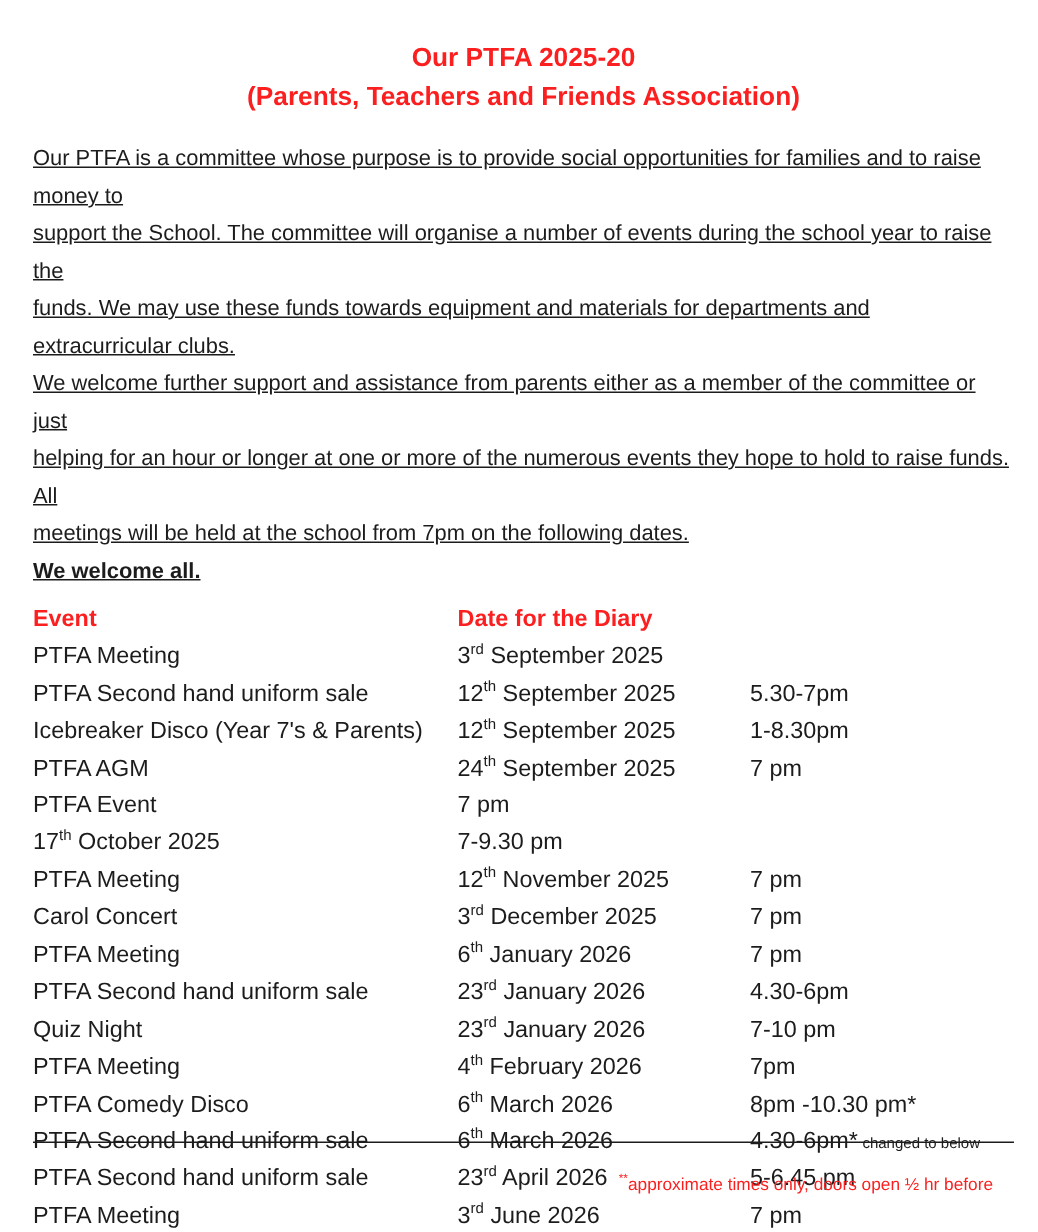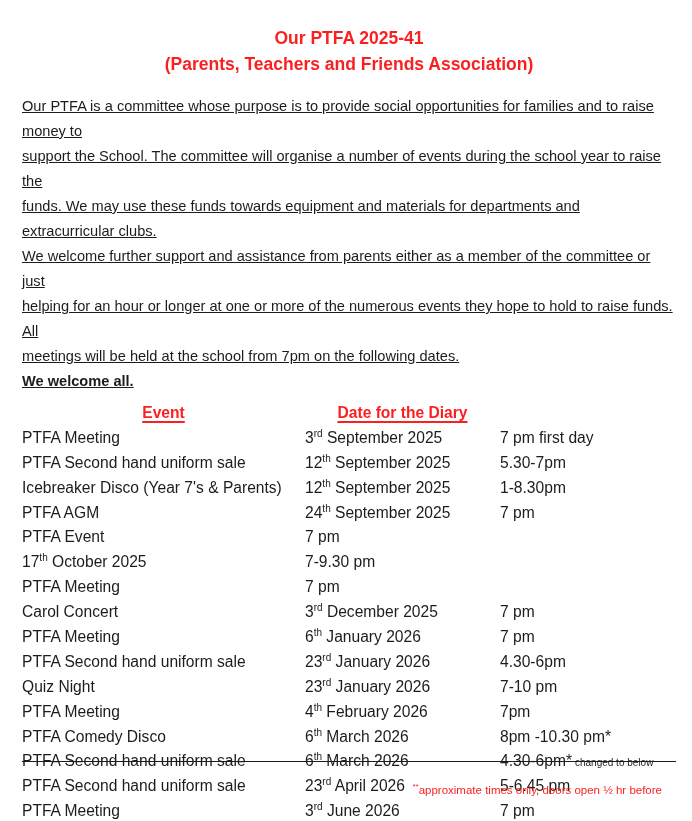--- a/index.html
+++ b/index.html
@@ -28,43 +28,42 @@
   .welcome{font-weight:bold;}
   .events{margin-top:7px;font-size:15.6px;}
   .row{
     display:grid;grid-template-columns:283px 195px 1fr;
     height:24.9px;line-height:24.9px;
     position:relative;white-space:nowrap;
   }
   .cell{overflow:visible;}
   .hdr{
     color:var(--red);font-weight:bold;
-    text-decoration:underline;text-underline-offset:3px;
+    text-underline-offset:3px;
     text-decoration-thickness:1.5px;
-    text-align:center;
   }
   sup.ord{font-size:10px;vertical-align:super;line-height:0;letter-spacing:0;}
   .row.struck::after{
     content:"";position:absolute;left:0;right:0;top:12px;
     border-top:1.7px solid var(--ink);
   }
   .note{font-size:10px;margin-left:3px;}
   .footnote{
     position:absolute;top:783px;right:30px;
     color:var(--red);font-size:11.5px;line-height:14px;
   }
   .footnote sup{font-size:8px;vertical-align:super;line-height:0;}
 </style>
 </head>
 <body>
 
 <div class="page">
 
   <h1 class="title" style="margin:0;">
-    <span class="tline">Our PTFA 2025-41</span>
+    <span class="tline">Our PTFA 2025-20</span>
     <span class="tline">(Parents, Teachers and Friends Association)</span>
   </h1>
 
   <div class="intro">
     <p>Our PTFA is a committee whose purpose is to provide social opportunities for families and to raise money to
 support the School.  The committee will organise a number of events during the school year to raise the
 funds.  We may use these funds towards equipment and materials for departments and extracurricular clubs.</p>
     <p>We welcome further support and assistance from parents either as a member of the committee or just
 helping for an hour or longer at one or more of the numerous events they hope to hold to raise funds.  All
 meetings will be held at the school from 7pm on the following dates.</p>
@@ -74,21 +73,20 @@
   <div class="events">
     <div class="row">
       <div class="cell hdr">Event</div>
       <div class="cell hdr">Date for the Diary</div>
       <div class="cell"></div>
     </div>
     <div>
   <div class="row">
     <div class="cell">PTFA Meeting</div>
     <div class="cell"><span>3</span><sup class="ord">rd</sup><span> September 2025</span></div>
-    <div class="cell"><span>7 pm first day</span></div>
   </div>
 
   <div class="row">
     <div class="cell">PTFA Second hand uniform sale</div>
     <div class="cell"><span>12</span><sup class="ord">th</sup><span> September 2025</span></div>
     <div class="cell"><span>5.30-7pm</span></div>
   </div>
 
   <div class="row">
     <div class="cell">Icebreaker Disco (Year 7's &amp; Parents)</div>
@@ -107,20 +105,21 @@
     <div class="cell"><span>7 pm</span></div>
   </div>
 
   <div class="row">
     <div class="cell"><span>17</span><sup class="ord">th</sup><span> October 2025</span></div>
     <div class="cell"><span>7-9.30 pm</span></div>
   </div>
 
   <div class="row">
     <div class="cell">PTFA Meeting</div>
+    <div class="cell"><span>12</span><sup class="ord">th</sup><span> November 2025</span></div>
     <div class="cell"><span>7 pm</span></div>
   </div>
 
   <div class="row">
     <div class="cell">Carol Concert</div>
     <div class="cell"><span>3</span><sup class="ord">rd</sup><span> December 2025</span></div>
     <div class="cell"><span>7 pm</span></div>
   </div>
 
   <div class="row">

